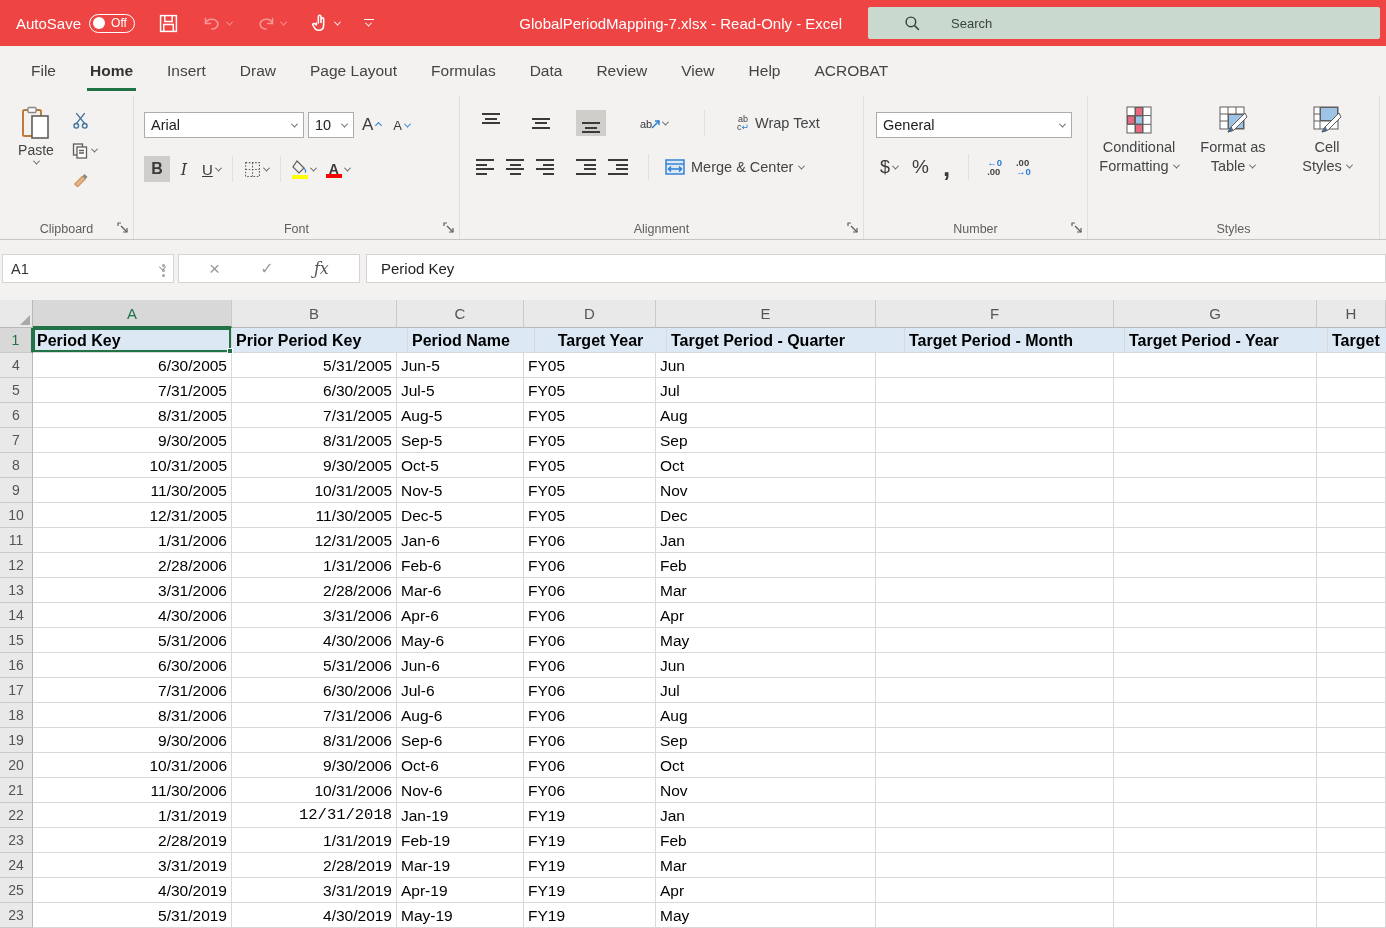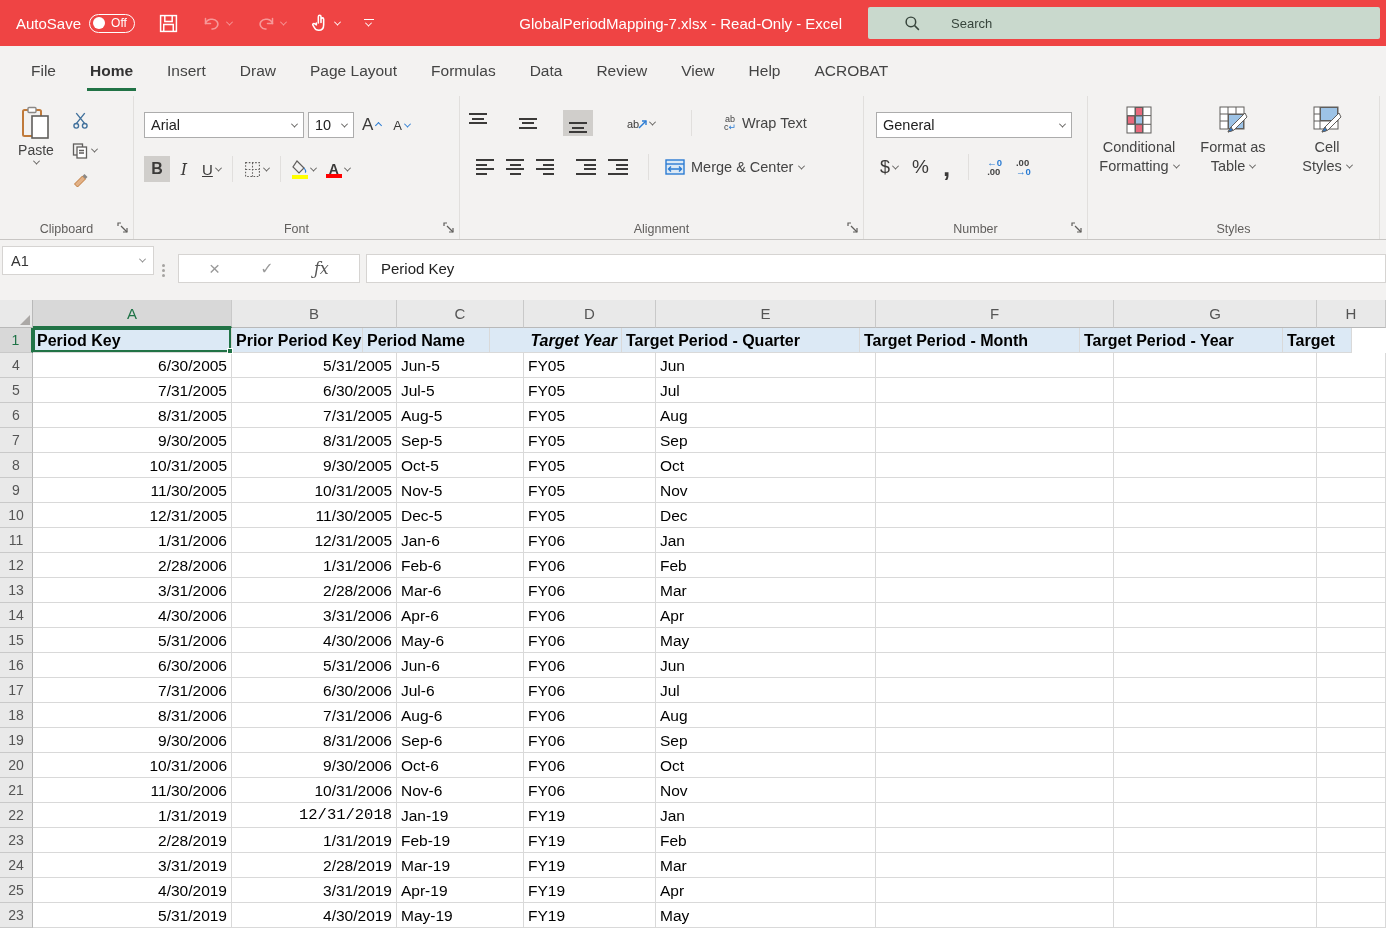--- a/index.html
+++ b/index.html
@@ -56,21 +56,21 @@
   .vbox{height:20px;width:22px;display:flex;flex-direction:column;justify-content:center;align-items:center}
   .vbox.top{justify-content:flex-start}.vbox.bot{justify-content:flex-end}
   .ribbon-txtbtn{display:flex;align-items:center;gap:6px;font-size:14.5px;color:#444}
   .microtxt{font-size:9px;line-height:8px;color:#444;text-align:center}
   .styles-row{position:absolute;top:8px;left:4px;display:flex}
   .stylebtn{width:94px;display:flex;flex-direction:column;align-items:center;gap:3px;font-size:14.5px;color:#444;text-align:center}
   .stylebtn .l2{display:flex;align-items:center;gap:5px}
   .dec-icon{display:flex;flex-direction:column;font-size:9.5px;line-height:9px;color:#444;font-weight:700}
   
   .fbar{height:60px;background:#F3F2F1;display:flex;align-items:center;position:relative}
-  .namebox{position:absolute;left:2px;top:6px;width:152px;height:29px;background:#fff;border:1px solid #D6D4D2;display:flex;align-items:center;justify-content:space-between;padding:0 8px;font-size:14.5px;color:#333}
+  .namebox{position:absolute;left:2px;top:14px;width:172px;height:29px;background:#fff;border:1px solid #D6D4D2;display:flex;align-items:center;justify-content:space-between;padding:0 8px;font-size:14.5px;color:#333}
   .grip{position:absolute;left:162px;top:22px}
   .grip i{width:3px;height:3px;background:#A5A3A1;border-radius:50%;display:block;margin:2px 0}
   .fxpanel{position:absolute;left:178px;top:14px;width:182px;height:29px;background:#fff;border:1px solid #D6D4D2;display:flex;align-items:center;justify-content:space-around;padding:0 10px}
   .fxX{font-size:19px;color:#9a9a9a;line-height:1}
   .fxC{font-size:16px;color:#9a9a9a}
   .fxF{font-family:"DejaVu Serif",serif;font-style:italic;font-size:16px;color:#555}
   .finput{position:absolute;left:366px;top:14px;right:0;height:29px;background:#fff;border:1px solid #D6D4D2;display:flex;align-items:center;padding-left:14px;font-size:15px;color:#222}
   
   .sheet{position:relative;background:#fff}
   .g-row{display:flex}
@@ -247,21 +247,21 @@
     </div>
     <span class="group-label">Font</span>
     <svg class="launcher" width="12" height="12" viewBox="0 0 12 12" fill="none" stroke="currentColor" stroke-width="1.2">
         <path d="M1 4V1h3"></path>
         <path d="M4 4l6 6"></path>
         <path d="M10 6v4H6"></path>
       </svg>
   </div>
 
   <div class="group g-align">
-    <div class="rrow" style="top:14px;left:3px;gap:20px">
+    <div class="rrow" style="top:14px;left:16px;gap:20px">
       <span class="rbtn">
           <span class="vbox top">
             <span class="icon-lines al-c">
               <i style="width:18px"></i>
               <i style="width:12px"></i>
               <i style="width:18px"></i>
             </span>
           </span>
         </span>
       <span class="rbtn">
@@ -470,23 +470,23 @@
       <div class="col-h" style="width: 127px;">C</div>
       <div class="col-h" style="width: 132px;">D</div>
       <div class="col-h" style="width: 220px;">E</div>
       <div class="col-h" style="width: 238px;">F</div>
       <div class="col-h" style="width: 203px;">G</div>
       <div class="col-h" style="width: 69px;">H</div>
     </div>
     <div class="g-row hdr">
       <div class="row-h sel">1</div>
       <div class="cell active" style="width: 199px; text-align: left;">Period Key<span class="fill-handle"></span></div>
-      <div class="cell" style="width: 131px; text-align: left;">Prior Period Key</div>
+      <div class="cell" style="width: 176px; text-align: left;">Prior Period Key</div>
       <div class="cell" style="width: 127px; text-align: left;">Period Name</div>
-      <div class="cell" style="width: 132px; text-align: right; font-style: italic;">Target Year</div>
+      <div class="cell" style="width: 132px; text-align: center;">Target Year</div>
       <div class="cell" style="width: 238px; text-align: left;">Target Period - Quarter</div>
       <div class="cell" style="width: 220px; text-align: left;">Target Period - Month</div>
       <div class="cell" style="width: 203px; text-align: left;">Target Period - Year</div>
       <div class="cell" style="width: 69px; text-align: left;">Target</div>
     </div>
     <div class="g-row">
       <div class="row-h">4</div>
       <div class="cell" style="width: 199px; text-align: right;">6/30/2005</div>
       <div class="cell" style="width: 165px; text-align: right;">5/31/2005</div>
       <div class="cell" style="width: 127px; text-align: left;">Jun-5</div>

